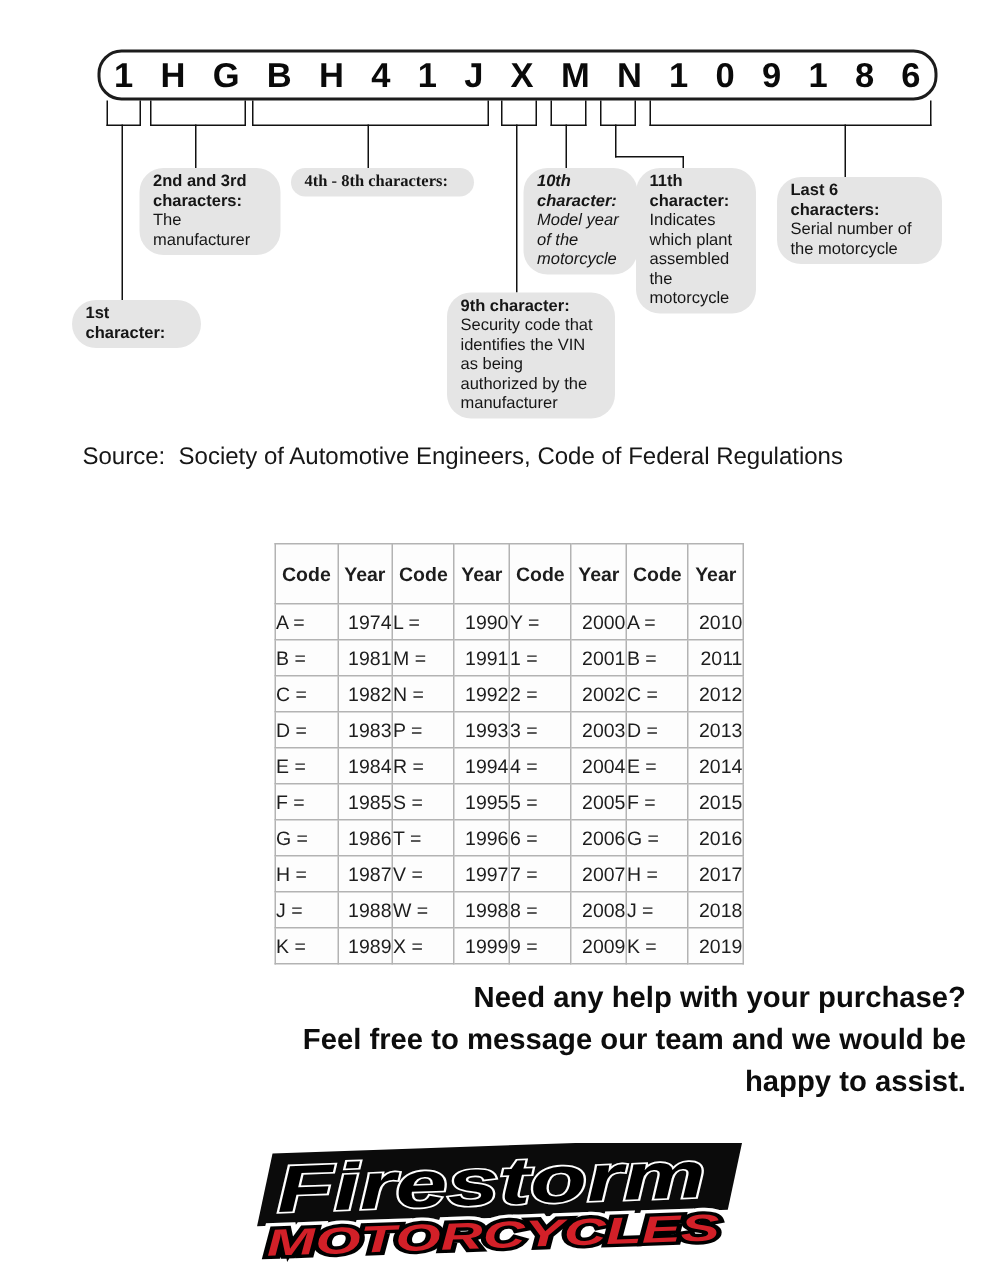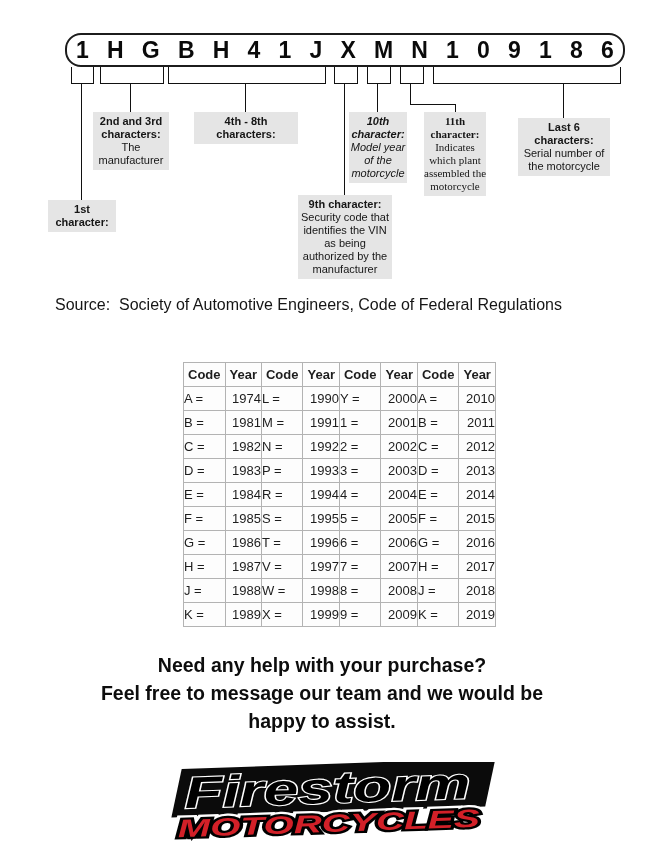--- a/index.html
+++ b/index.html
@@ -30,45 +30,45 @@
   #c2{left:130px;top:83px;height:29px;}
   #c3{left:245px;top:83px;height:29px;}
   #c4{left:344px;top:83px;height:112px;}
   #c5{left:377px;top:83px;height:29px;}
   #c6a{left:410px;top:83px;height:22px;}
   #c6h{left:410px;top:104px;width:46px;}
   #c6b{left:455px;top:104px;height:9px;}
   #c7{left:563px;top:83px;height:35px;}
 
   
-  .vbox{position:absolute;background:#e5e5e5;text-align:center;
-        font-size:11px;line-height:13px;padding:3px 0;color:#161616;}
+  .vbox{position:absolute;background:#e5e5e5;text-align:left;
+        font-size:11px;line-height:13px;padding:3px 9px;color:#161616;border-radius:16px;}
   .vbox .t{font-weight:bold;}
   #box-first{left:48px;top:200px;width:68px;}
   #box-second-third{left:93px;top:112px;width:76px;}
-  #box-fourth-eighth{left:194px;top:112px;width:104px;}
+  #box-fourth-eighth{left:194px;top:112px;width:104px;font-family:Liberation Serif, serif;}
   #box-ninth{left:298px;top:195px;width:94px;}
   #box-tenth{left:349px;top:112px;width:58px;font-style:italic;}
-  #box-eleventh{left:424px;top:112px;width:62px;font-family:Liberation Serif, serif;}
+  #box-eleventh{left:424px;top:112px;width:62px;}
   #box-last-six{left:518px;top:118px;width:92px;}
 
   .source{position:absolute;left:55px;top:296px;font-size:16px;color:#161616;white-space:pre-wrap;}
 
   
   table.yeartable{position:absolute;left:183px;top:362px;border-collapse:collapse;
                   font-size:13px;color:#1d1d1d;background:#fdfdfd;}
   table.yeartable th,table.yeartable td{border:1px solid #b3b3b3;height:23px;padding:0;}
-  table.yeartable th{font-weight:bold;text-align:right;padding:0 4px;}
+  table.yeartable th{font-weight:bold;text-align:right;padding:8px 4px;}
   table.yeartable col.code{width:37px;}
   table.yeartable col.year{width:35px;}
   td.code{text-align:left;padding-left:5px;}
   td.year{text-align:right;padding-right:5px;}
 
   
-  .help{position:absolute;left:0;top:651px;width:644px;text-align:center;
+  .help{position:absolute;left:0;top:651px;width:644px;text-align:right;
         font-size:19.5px;line-height:28px;font-weight:bold;color:#0d0d0d;}
 
   
   .logo{position:absolute;left:50%;top:762px;transform:translateX(-50%);}
 </style>
 </head>
 <body>
 
 <div id="page">
 

